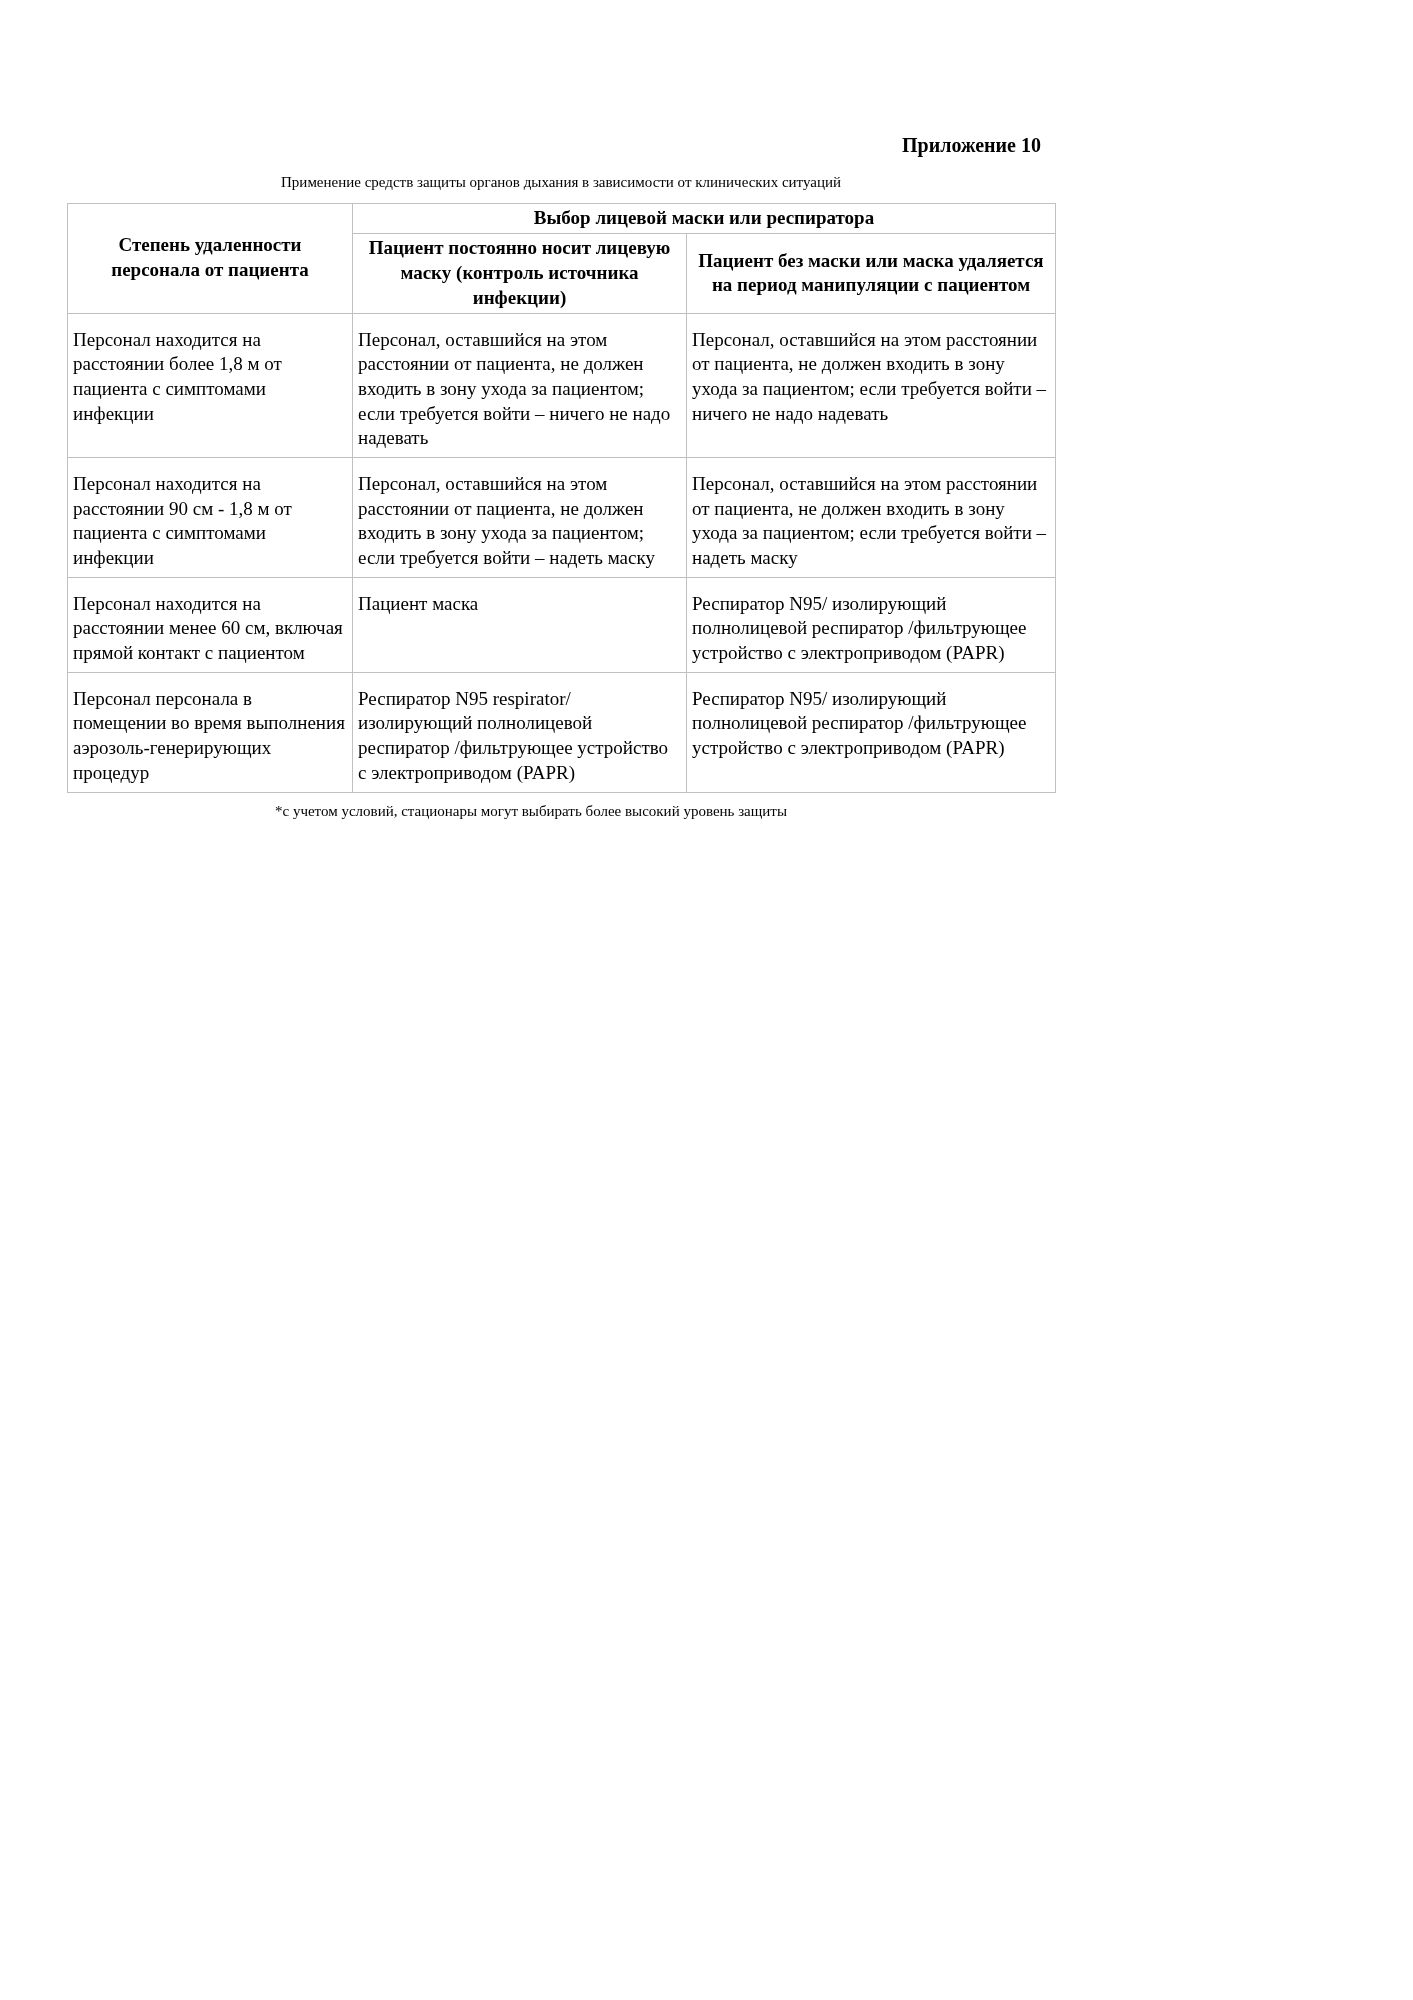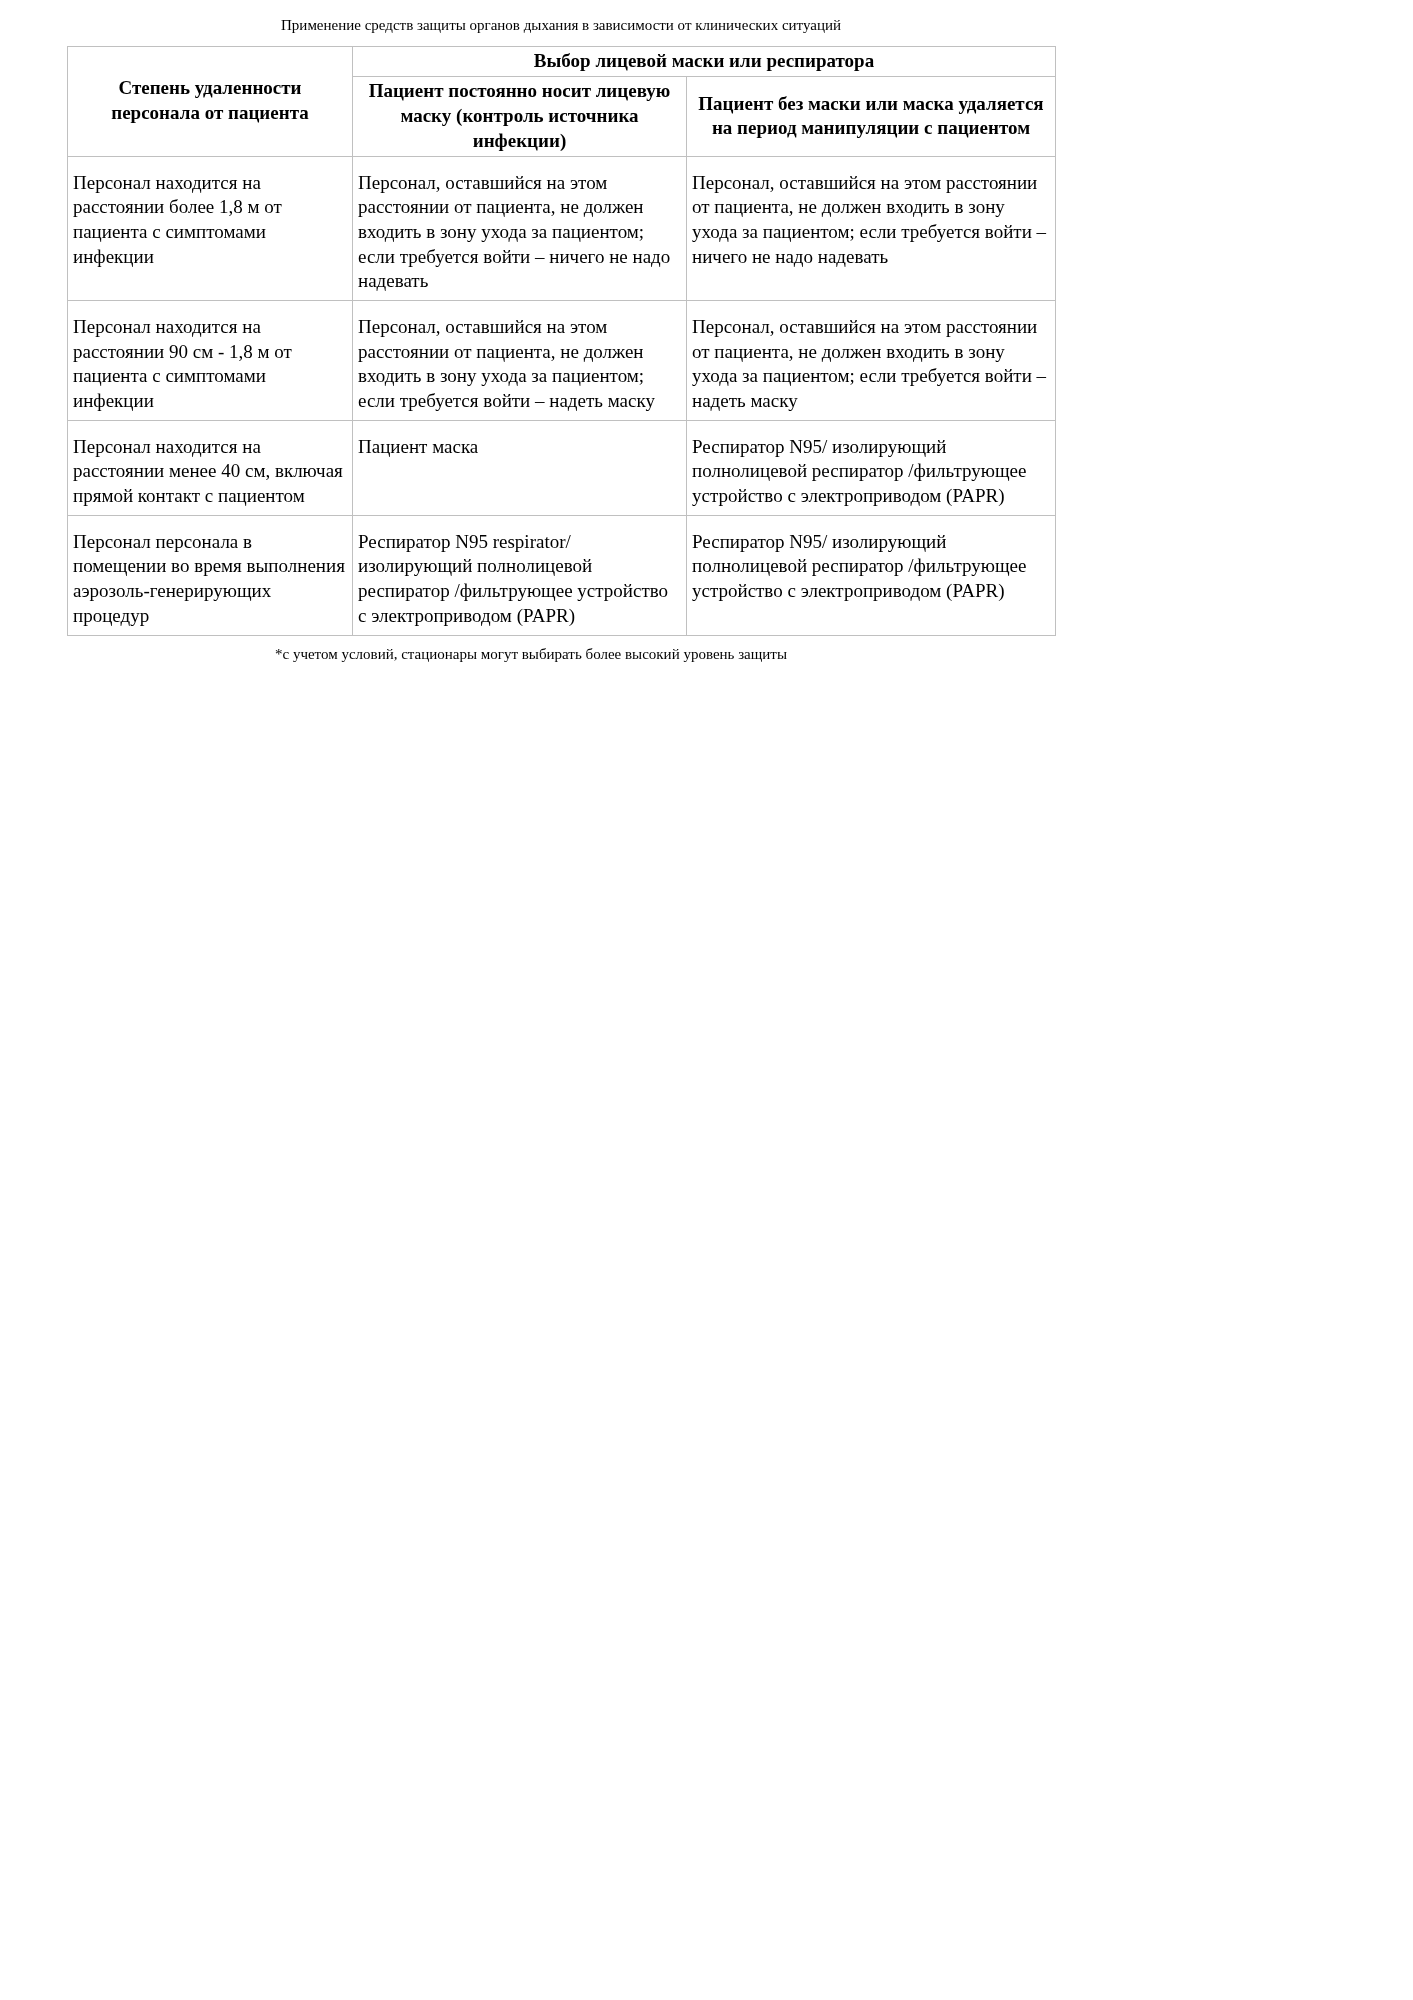--- a/index.html
+++ b/index.html
@@ -73,20 +73,21 @@
     line-height: 1.25;
     padding-right: 60px;
   }
 </style>
 </head>
 <body>
 
 <div class="page">
   <div class="content">
 
+    <div class="appendix">Приложение 10</div>
 
     <div class="subtitle">Применение средств защиты органов дыхания в зависимости от клинических ситуаций</div>
 
     <table class="grid">
       <colgroup>
         <col class="c1">
         <col class="c2">
         <col class="c3">
       </colgroup>
       <thead>
@@ -104,21 +105,21 @@
           <td>Персонал находится на расстоянии более 1,8 м от пациента с симптомами инфекции</td>
           <td>Персонал, оставшийся на этом расстоянии от пациента, не должен входить в зону ухода за пациентом; если требуется войти – ничего не надо надевать</td>
           <td>Персонал, оставшийся на этом расстоянии от пациента, не должен входить в зону ухода за пациентом; если требуется войти – ничего не надо надевать</td>
         </tr>
         <tr>
           <td>Персонал находится на расстоянии 90 см - 1,8 м от пациента с симптомами инфекции</td>
           <td>Персонал, оставшийся на этом расстоянии от пациента, не должен входить в зону ухода за пациентом; если требуется войти – надеть маску</td>
           <td>Персонал, оставшийся на этом расстоянии от пациента, не должен входить в зону ухода за пациентом; если требуется войти – надеть маску</td>
         </tr>
         <tr>
-          <td>Персонал находится на расстоянии менее 40 см, включая прямой контакт с пациентом</td>
+          <td>Персонал находится на расстоянии менее 60 см, включая прямой контакт с пациентом</td>
           <td>Пациент маска</td>
           <td>Респиратор N95/ изолирующий полнолицевой респиратор /фильтрующее устройство с электроприводом (PAPR)</td>
         </tr>
         <tr>
           <td>Персонал персонала в помещении во время выполнения аэрозоль-генерирующих процедур</td>
           <td>Респиратор N95 respirator/ изолирующий полнолицевой респиратор /фильтрующее устройство с электроприводом (PAPR)</td>
           <td>Респиратор N95/ изолирующий полнолицевой респиратор /фильтрующее устройство с электроприводом (PAPR)</td>
         </tr>
       </tbody>
     </table>

